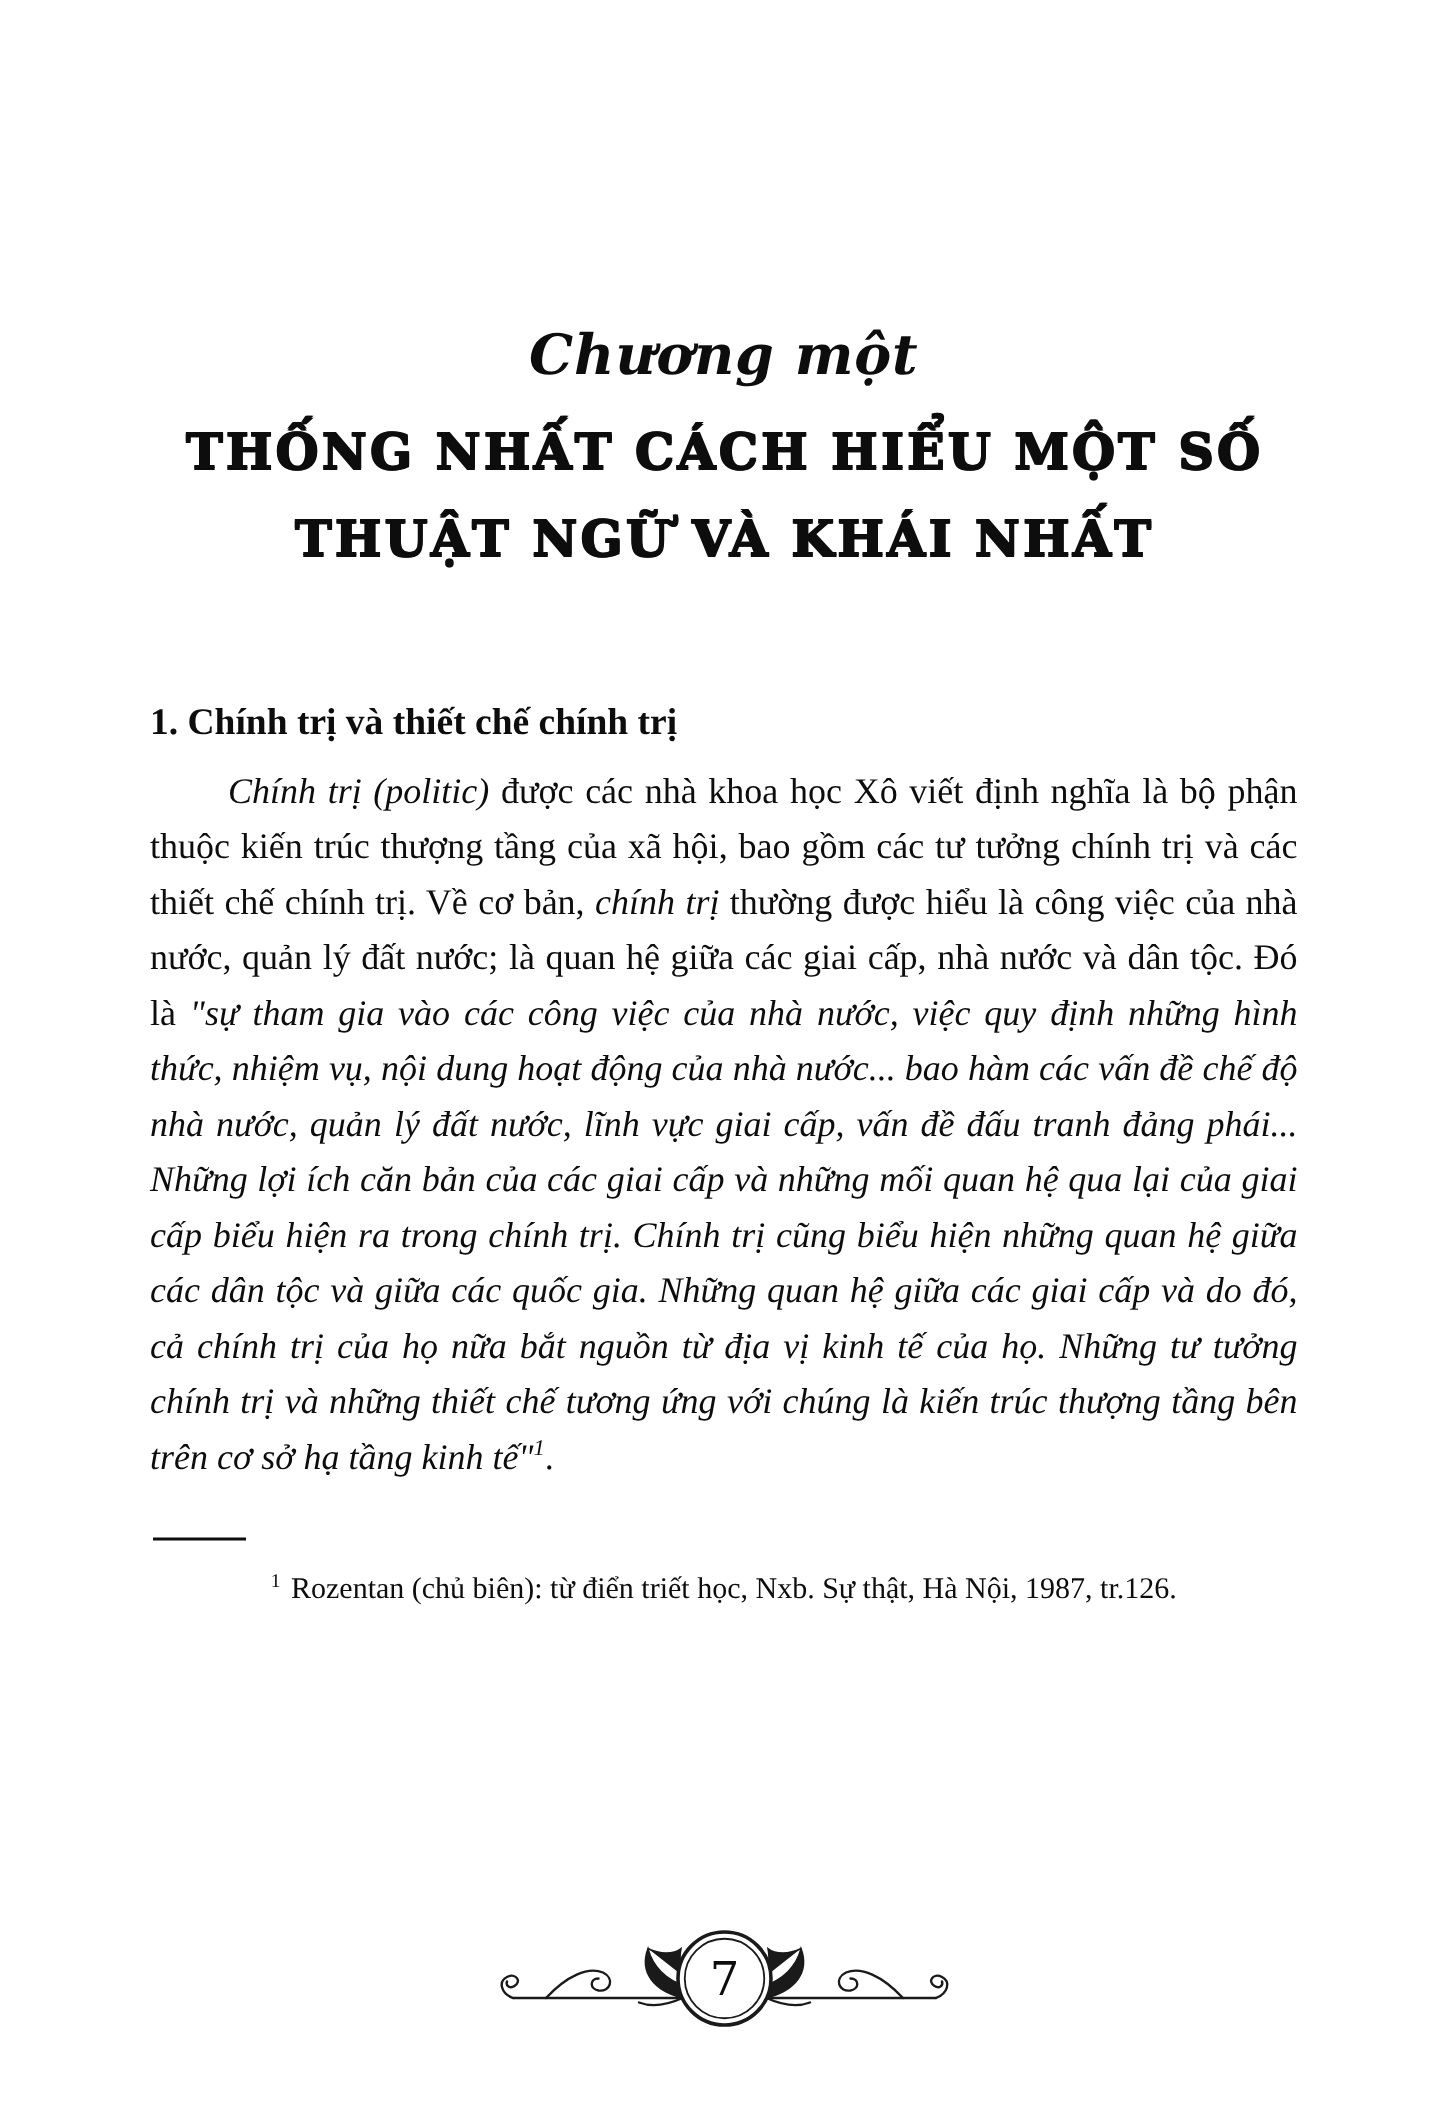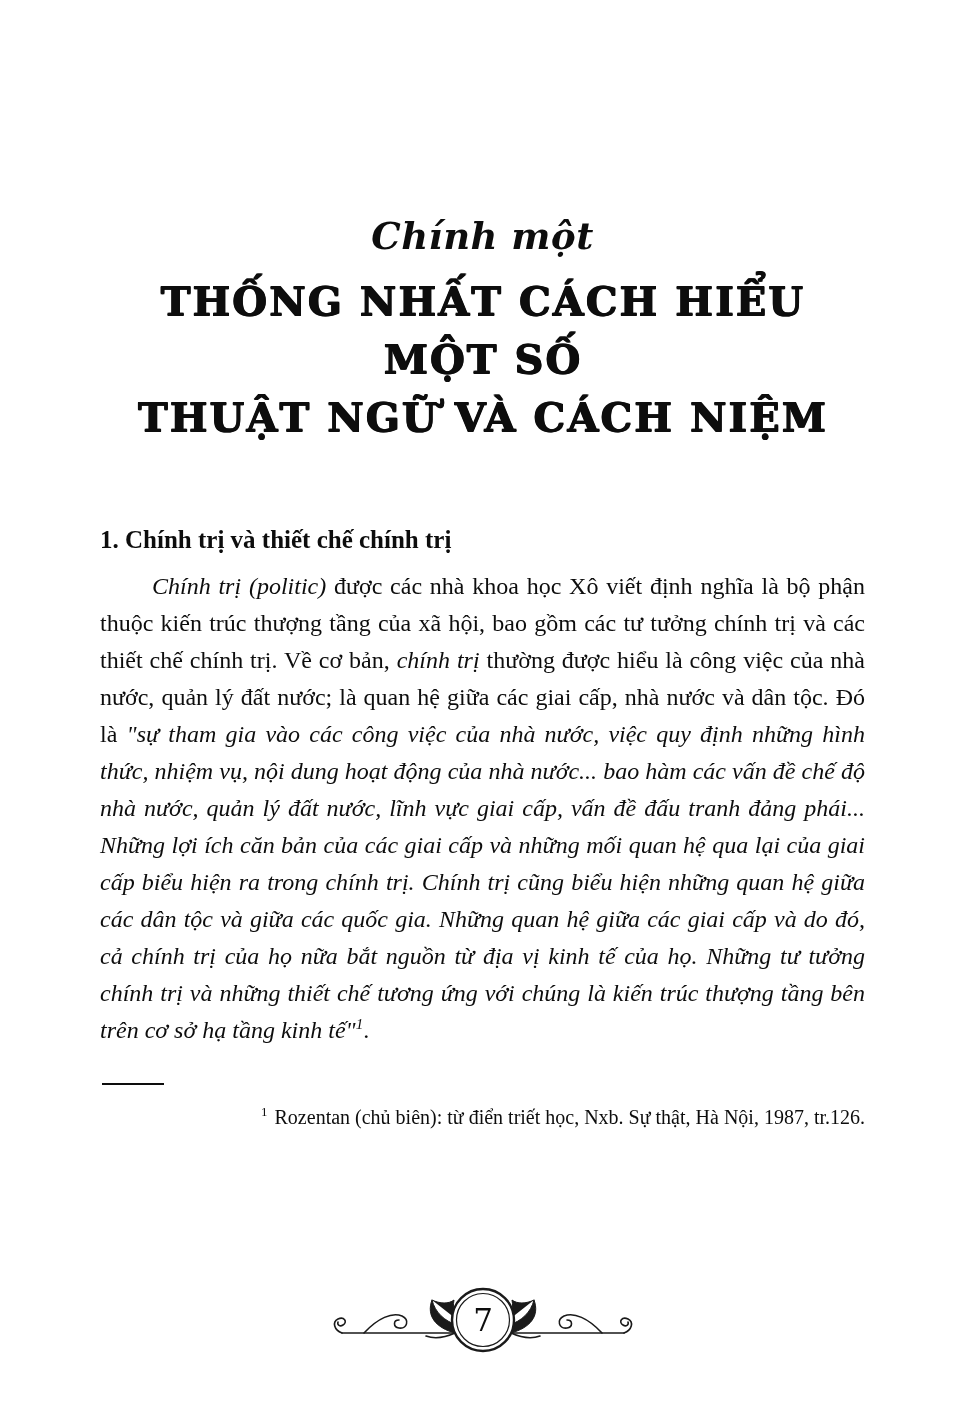--- a/index.html
+++ b/index.html
@@ -32,21 +32,21 @@
     font-style: italic;
     font-weight: 700;
     font-size: 37px;
     line-height: 44px;
     letter-spacing: 0.5px;
   }
   .chapter-title {
     margin-top: 14px;
     font-family: "DejaVu Serif", serif;
     font-weight: 700;
-    font-size: 40px;
+    font-size: 33px;
     line-height: 58px;
     letter-spacing: 2px;
     text-shadow: 1px 0 0 #0d0d0d, 0 1px 0 #0d0d0d, 1px 1px 0 #0d0d0d;
   }
   .chapter-title .title-line { display: block; }
 
   
   .body-text {
     margin-top: 78px;
     font-size: 24px;
@@ -80,21 +80,21 @@
   }
   .footnote-rule {
     width: 62px;
     height: 0;
     border-top: 2px solid #0d0d0d;
     margin: 0 0 14px 2px;
   }
   .footnote {
     font-size: 20px;
     line-height: 26px;
-    text-align: right;
+    text-align: center;
   }
   .footnote .fn-marker {
     font-size: 13px;
     vertical-align: super;
     margin-right: 7px;
   }
 
   
   .ornament-wrap {
     position: absolute;
@@ -110,24 +110,24 @@
     font-family: "DejaVu Serif", serif;
     font-size: 31px;
   }
 </style>
 </head>
 <body>
 
 <div class="page">
 
   <div class="chapter-head">
-    <div class="chapter-label">Chính một</div>
+    <div class="chapter-label">Chương một</div>
     <div class="chapter-title">
       <span class="title-line">THỐNG NHẤT CÁCH HIỂU MỘT SỐ</span>
-      <span class="title-line">THUẬT NGỮ VÀ CÁCH NIỆM</span>
+      <span class="title-line">THUẬT NGỮ VÀ KHÁI NHẤT</span>
     </div>
   </div>
 
   <div class="body-text">
 
 
     <h2 class="section-heading">1. Chính trị và thiết chế chính trị</h2>
 
     <p class="para"><span class="it">Chính trị (politic)</span><span> được các nhà khoa học Xô viết định nghĩa là bộ phận thuộc kiến trúc thượng tầng của xã hội, bao gồm các tư tưởng chính trị và các thiết chế chính trị. Về cơ bản, </span><span class="it">chính trị</span><span> thường được hiểu là công việc của nhà nước, quản lý đất nước; là quan hệ giữa các giai cấp, nhà nước và dân tộc. Đó là </span><span class="it">"sự tham gia vào các công việc của nhà nước, việc quy định những hình thức, nhiệm vụ, nội dung hoạt động của nhà nước... bao hàm các vấn đề chế độ nhà nước, quản lý đất nước, lĩnh vực giai cấp, vấn đề đấu tranh đảng phái... Những lợi ích căn bản của các giai cấp và những mối quan hệ qua lại của giai cấp biểu hiện ra trong chính trị. Chính trị cũng biểu hiện những quan hệ giữa các dân tộc và giữa các quốc gia. Những quan hệ giữa các giai cấp và do đó, cả chính trị của họ nữa bắt nguồn từ địa vị kinh tế của họ. Những tư tưởng chính trị và những thiết chế tương ứng với chúng là kiến trúc thượng tầng bên trên cơ sở hạ tầng kinh tế"</span><sup class="fn-ref">1</sup><span>.</span></p>
 

